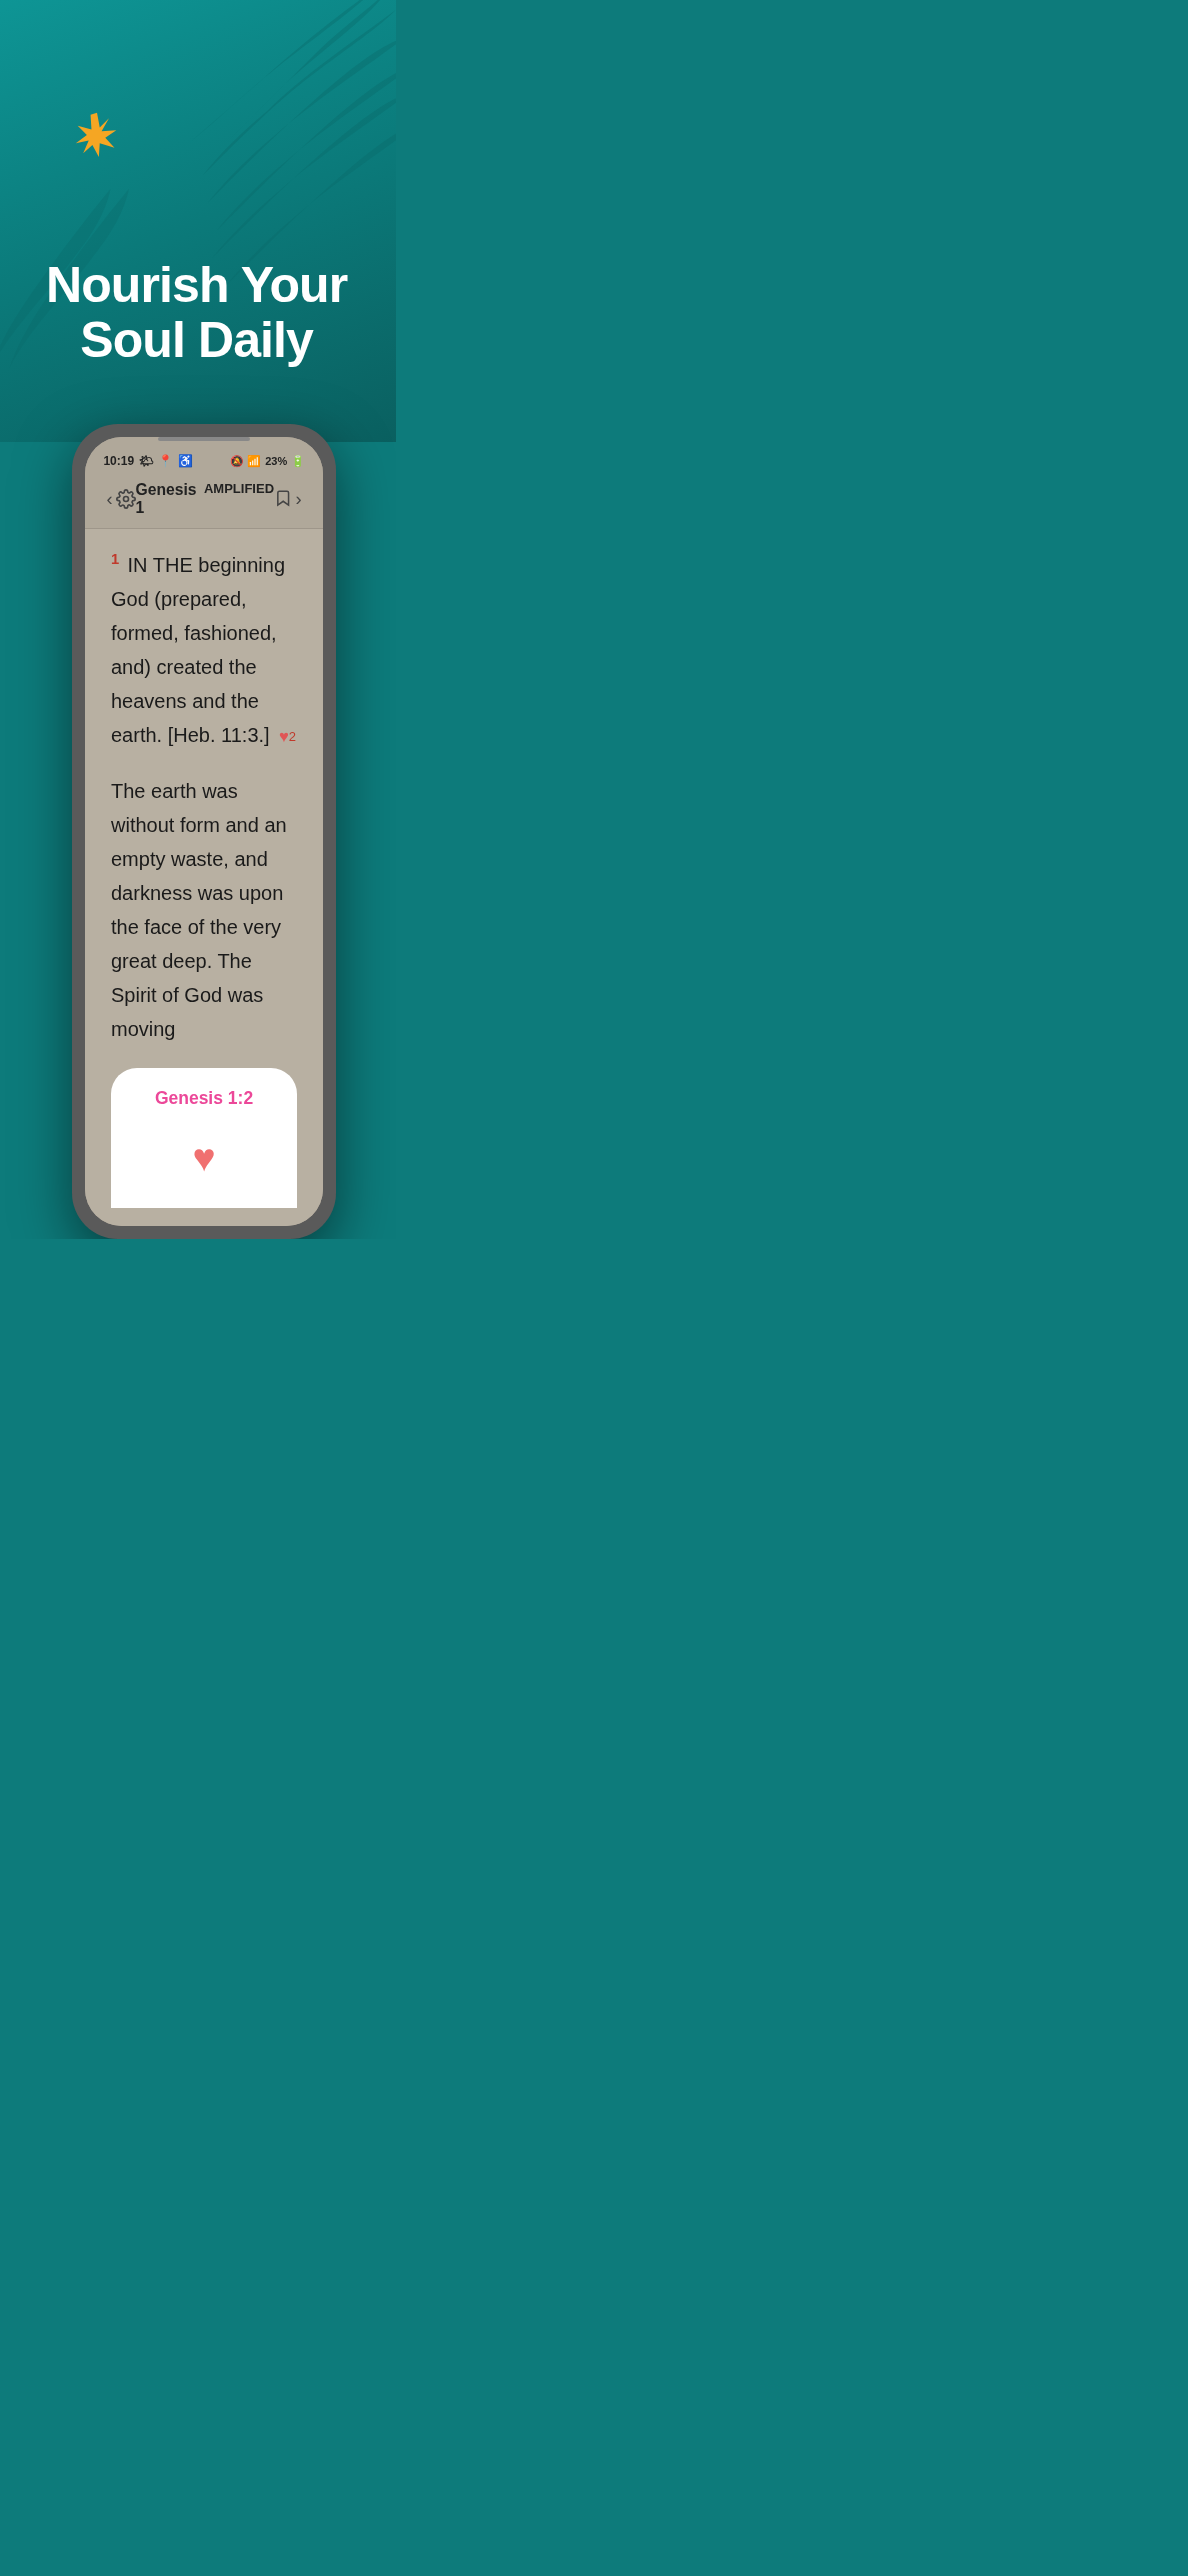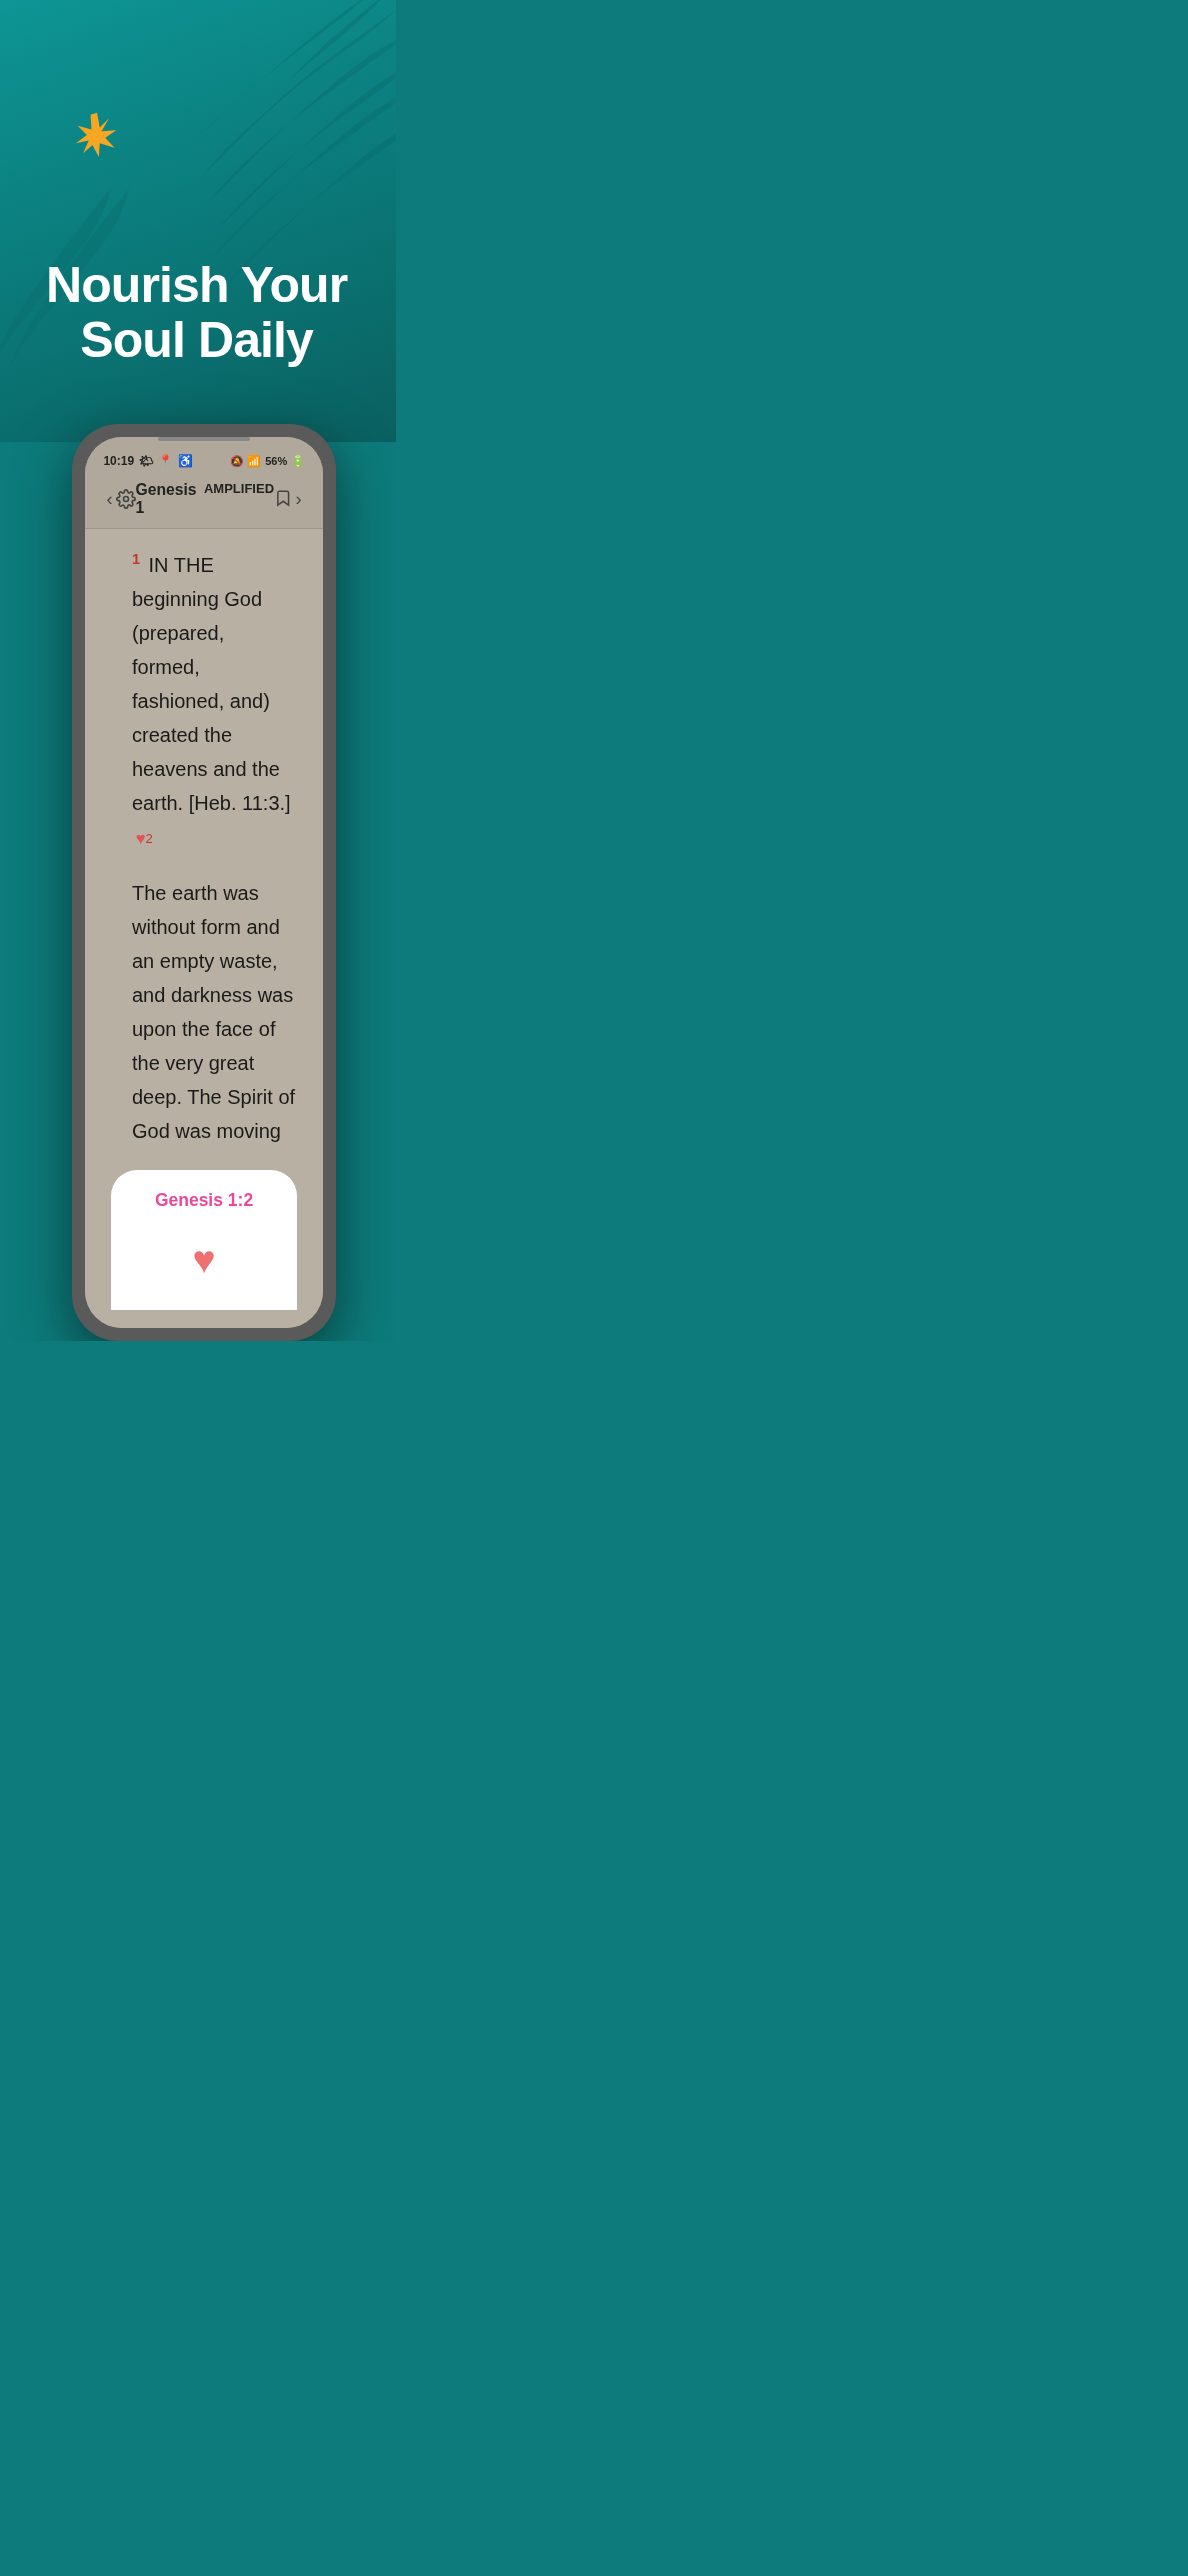--- a/index.html
+++ b/index.html
@@ -145,21 +145,20 @@
       padding: 18.4px 26px;
       min-height: 534px;
     }
 
     .verse-block {
       margin-bottom: 22px;
       font-size: 20px;
       line-height: 1.7;
       color: #1a1a1a;
       font-weight: 400;
-      margin-left: 21px;
     }
 
     .verse-num {
       color: #c0392b;
       font-size: 14.7px;
       font-weight: 700;
       vertical-align: super;
       margin-right: 2.8px;
     }
 
@@ -257,21 +256,21 @@
       <div class="status-bar">
         <div class="status-left">
           <span>10:19</span>
           <span>🌤</span>
           <span>📍</span>
           <span>♿</span>
         </div>
         <div class="status-right">
           <span>🔕</span>
           <span>📶</span>
-          <span>56%</span>
+          <span>23%</span>
           <span>🔋</span>
         </div>
       </div>
 
       <div class="nav-bar">
         <div class="nav-btn">‹</div>
         <div class="nav-btn">
           <svg width="20" height="20" viewBox="0 0 24 24" fill="none" stroke="#444" stroke-width="2">
             <circle cx="12" cy="12" r="3"></circle>
             <path d="M19.4 15a1.65 1.65 0 0 0 .33 1.82l.06.06a2 2 0 0 1-2.83 2.83l-.06-.06a1.65 1.65 0 0 0-1.82-.33 1.65 1.65 0 0 0-1 1.51V21a2 2 0 0 1-4 0v-.09A1.65 1.65 0 0 0 9 19.4a1.65 1.65 0 0 0-1.82.33l-.06.06a2 2 0 0 1-2.83-2.83l.06-.06A1.65 1.65 0 0 0 4.68 15a1.65 1.65 0 0 0-1.51-1H3a2 2 0 0 1 0-4h.09A1.65 1.65 0 0 0 4.6 9a1.65 1.65 0 0 0-.33-1.82l-.06-.06a2 2 0 0 1 2.83-2.83l.06.06A1.65 1.65 0 0 0 9 4.68a1.65 1.65 0 0 0 1-1.51V3a2 2 0 0 1 4 0v.09a1.65 1.65 0 0 0 1 1.51 1.65 1.65 0 0 0 1.82-.33l.06-.06a2 2 0 0 1 2.83 2.83l-.06.06A1.65 1.65 0 0 0 19.4 9a1.65 1.65 0 0 0 1.51 1H21a2 2 0 0 1 0 4h-.09a1.65 1.65 0 0 0-1.51 1z"></path>

